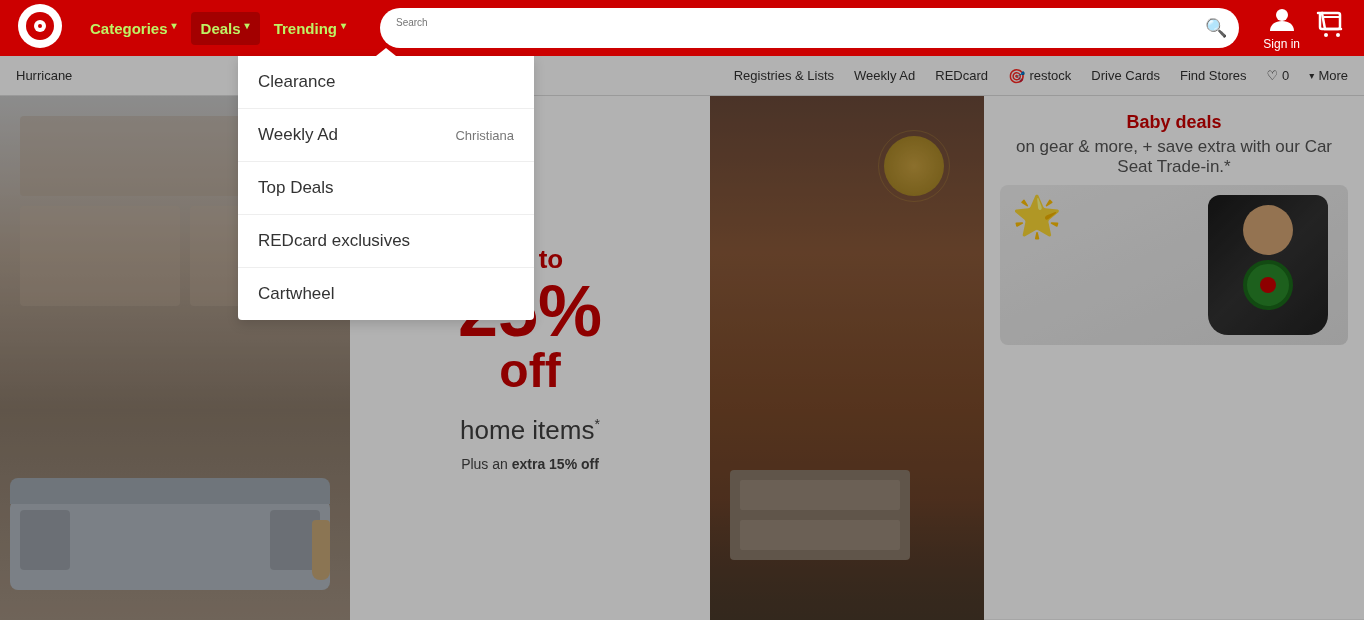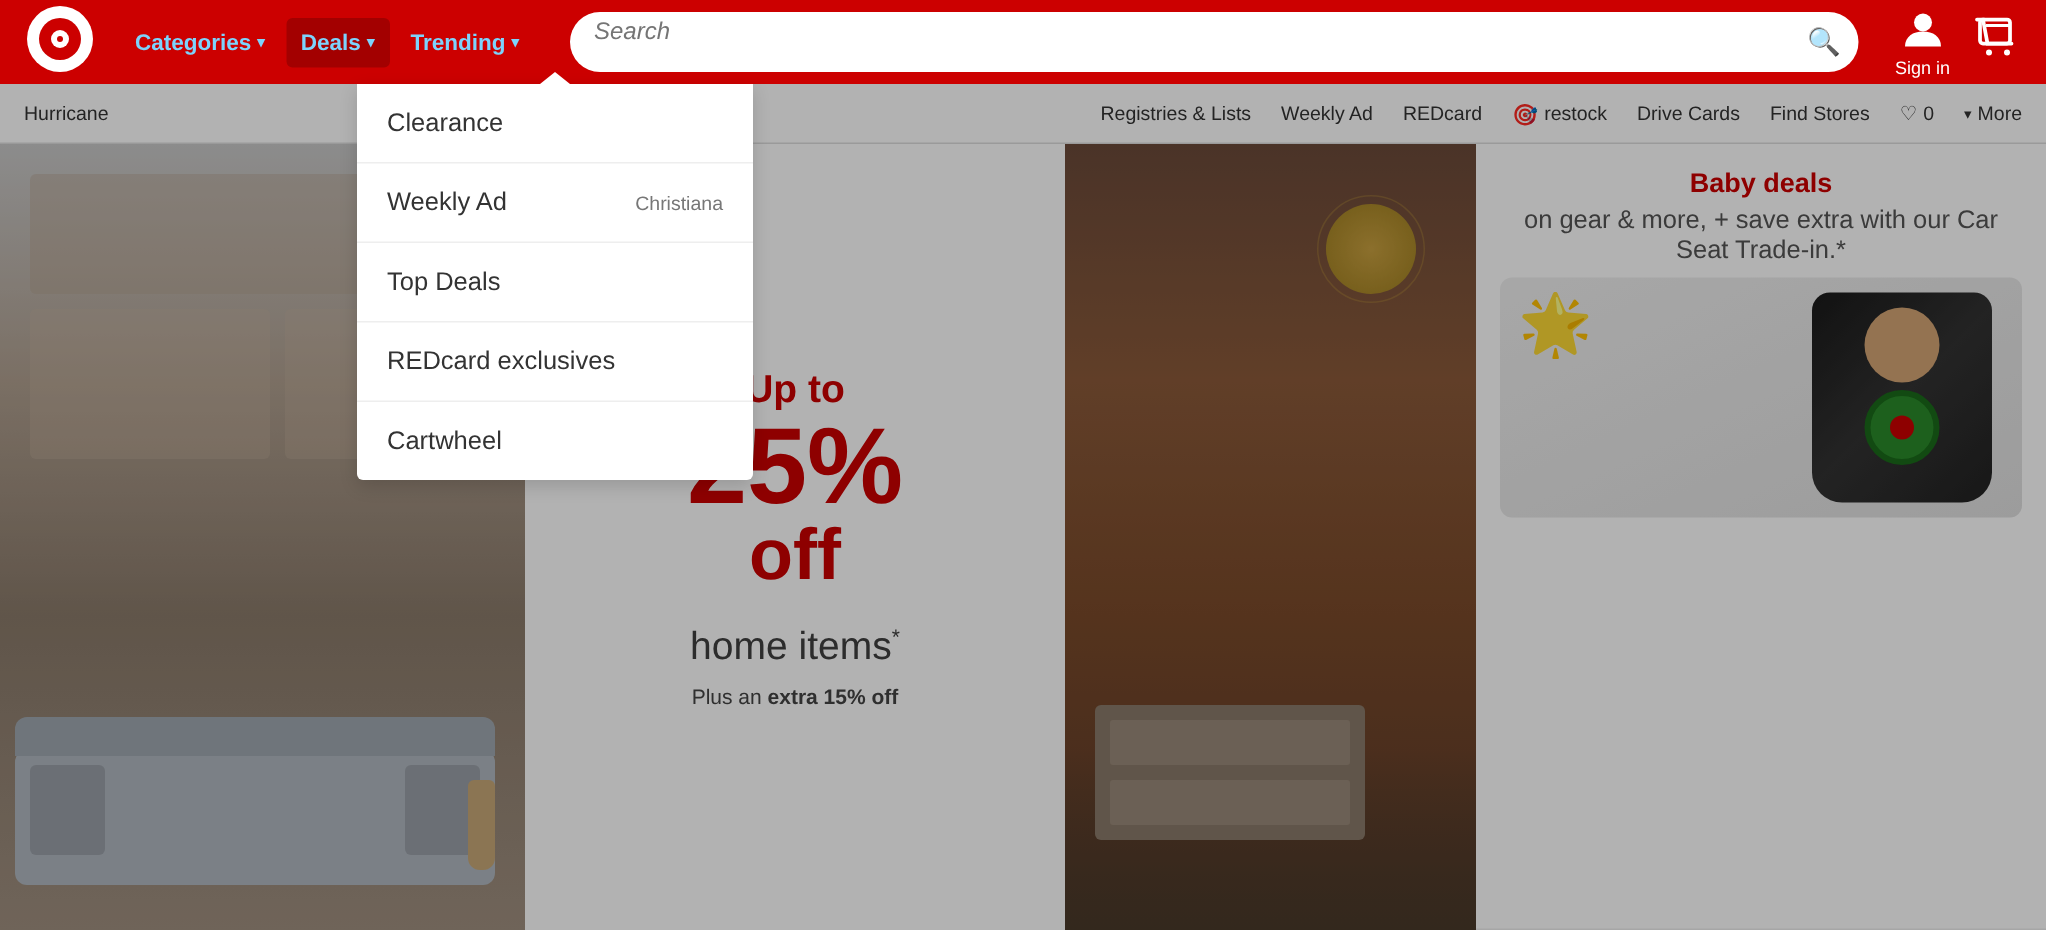--- a/index.html
+++ b/index.html
@@ -20,47 +20,45 @@
       height: 48px;
       margin-right: 16px;
       flex-shrink: 0;
     }
     .nav-links {
       display: flex;
       align-items: center;
       gap: 4px;
     }
     .nav-link {
-      color: #7dd3fc;
+      color: #bef264;
       text-decoration: none;
       font-size: 15px;
       font-weight: 600;
       padding: 8px 10px;
       border-radius: 4px;
       display: flex;
-      align-items: center;
       gap: 4px;
       cursor: pointer;
     }
     .nav-link.active { background: rgba(0,0,0,0.2); }
     .chevron { font-size: 10px; }
     .search-bar {
       flex: 1;
       margin: 0 24px;
       position: relative;
     }
     .search-input {
       width: 100%;
       height: 40px;
       border-radius: 20px;
       border: none;
       padding: 0 44px 12px 16px;
-      font-size: 16px;
+      font-size: 10px;
       outline: none;
-      font-style: italic;
     }
     .search-icon-btn {
       position: absolute;
       right: 12px;
       top: 50%;
       transform: translateY(-50%);
       background: none;
       border: none;
       cursor: pointer;
       color: #666;
@@ -130,21 +128,21 @@
       color: #333;
       font-size: 13px;
     }
 
     
     .dropdown {
       position: absolute;
       top: 56px;
       left: 238px;
       background: white;
-      width: 264px;
+      width: 296px;
       box-shadow: 0 4px 12px rgba(0,0,0,0.15);
       z-index: 200;
       border-radius: 0 0 4px 4px;
     }
     .dropdown::before {
       content: '';
       position: absolute;
       top: -8px;
       left: 50%;
       transform: translateX(-50%);

